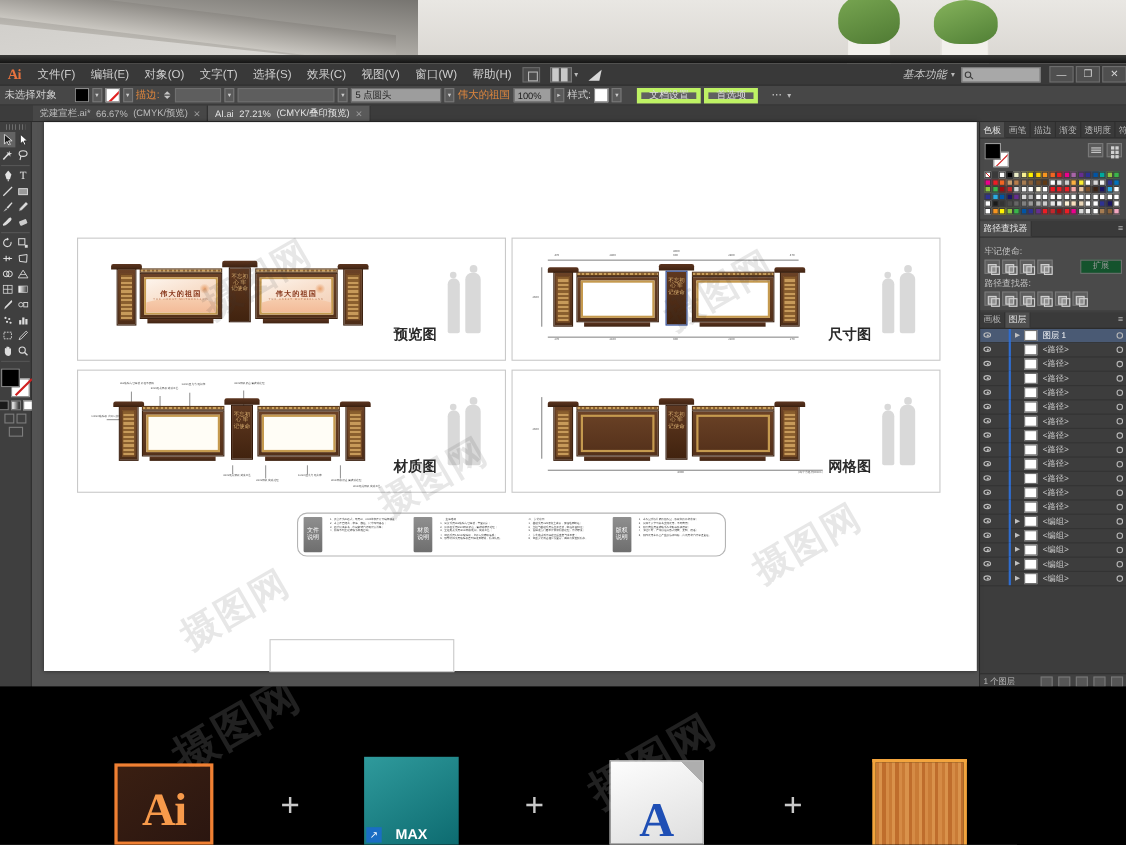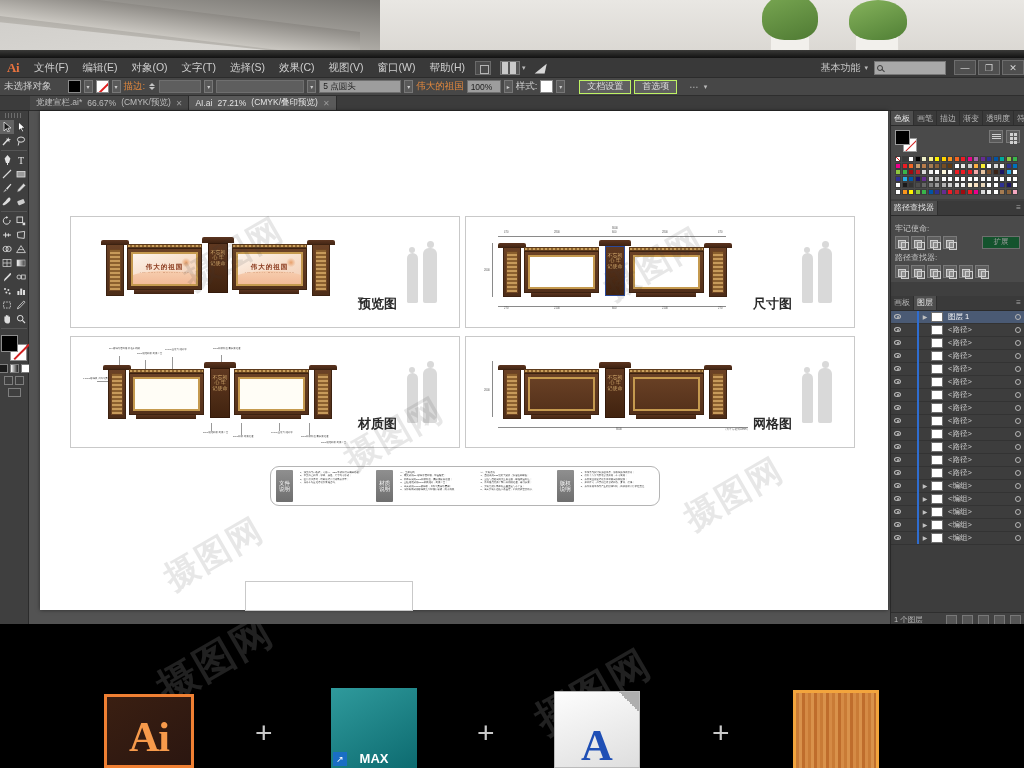--- a/index.html
+++ b/index.html
@@ -71,21 +71,21 @@
     width: 20px; height: 14px; background: #555; border: 1px solid #777;
     margin-left: 6px; position: relative; display: flex;
   }
   .mb-doc i { display: block; width: 6px; height: 100%;
     background: #c9c9c9; margin: 0 1px; }
   .caret { font-size: 7px; color: #bbb; margin-left: 2px; }
   .mb-bird {
     color: #d8d8d8; font-size: 13px; margin-left: 10px;
     transform: skewX(-12deg);
   }
-  #workspace-sel { font-size: 10px; color: #c6c6c6; margin-right: 2px; }
+  #workspace-sel { font-size: 10px; color: #c6c6c6; margin-right: 2px; font-style: italic; }
   #mb-search {
     width: 72px; height: 14px; background: #a8a8a8; border: 1px solid #777;
     margin: 0 6px; display: flex; align-items: center; padding-left: 2px;
   }
   #mb-search .mag {
     width: 6px; height: 6px; border: 1.3px solid #3d3d3d; border-radius: 50%;
     position: relative;
   }
   #mb-search .mag::after {
     content: ""; position: absolute; right: -3px; bottom: -2px;
@@ -126,21 +126,21 @@
   }
   .cb-field.dark { background: #5e5e5e; color: #d0d0d0; }
   .cb-stepper {
     width: 8px; height: 13px; display: flex; flex-direction: column;
     justify-content: space-around; align-items: center;
   }
   .cb-stepper i { border: 3px solid transparent; }
   .cb-stepper i.up { border-bottom: 3px solid #c4c4c4; }
   .cb-stepper i.dn { border-top: 3px solid #c4c4c4; }
   .cb-btn {
-    height: 14px; background: #606060; border: 1px solid #bef264;
+    height: 14px; background: #606060; border: 4px solid #bef264;
     font-size: 9px; color: #dcdcdc; display: flex; align-items: center;
     padding: 0 7px; white-space: nowrap;
   }
   
   #tabbar {
     height: 15px; background: #3c3c3c; display: flex; align-items: stretch;
     border-bottom: 1px solid #2b2b2b; padding-left: 30px;
   }
   .doc-tab {
     display: flex; align-items: center; padding: 0 6px; font-size: 8.5px;
@@ -1205,21 +1205,21 @@
         <div class="pf-row">
           <div class="pf-btn"></div>
           <div class="pf-btn"></div>
           <div class="pf-btn"></div>
           <div class="pf-btn"></div>
           <div class="pf-btn"></div>
           <div class="pf-btn"></div>
         </div>
       </div>
 
-      <div class="panel-tabs" style="margin-top:14px">
+      <div class="panel-tabs" style="margin-top:2px">
         <div class="ptab">画板</div>
         <div class="ptab active">图层</div>
         <div class="panel-menu">≡</div>
       </div>
       <div id="layers-wrap">
           <div class="layer-row sel">
             <div class="eye">
               <span></span>
             </div>
             <div class="lockcol"></div>

